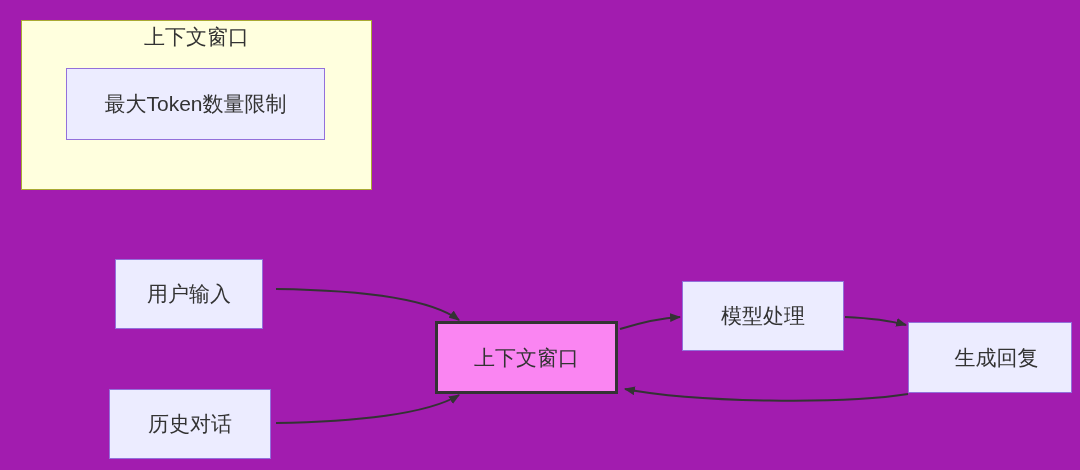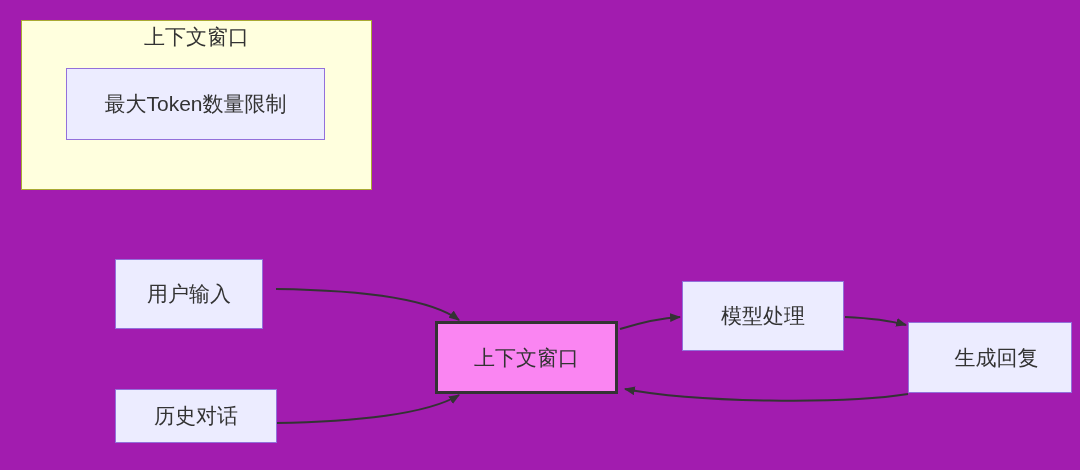--- a/index.html
+++ b/index.html
@@ -9,21 +9,21 @@
   .node{position:absolute;display:flex;align-items:center;justify-content:center;
         background:var(--node-fill,#ECECFF);border:1.5px solid var(--node-border,#9370DB);
         color:var(--text-color,#333);font-size:21px;box-sizing:border-box;}
   .cluster{position:absolute;left:21px;top:20px;width:351px;height:170px;
         background:var(--cluster-fill,#ffffde);border:1px solid var(--cluster-border,#aaaa33);
         box-sizing:border-box;}
   .cluster-title{position:absolute;left:0;top:2px;width:100%;text-align:center;
         color:var(--text-color,#333);font-size:21px;}
   #node-token{left:66px;top:68px;width:259px;height:72px;}
   #node-user{left:115px;top:253px;width:148px;height:70px;margin-top:6px;}
-  #node-history{left:115px;top:389px;width:162px;height:54px;}
+  #node-history{left:109px;top:389px;width:162px;height:70px;}
   #node-context{left:435px;top:321px;width:183px;height:73px;
         background:var(--highlight-fill,#fa85f2);border:3px solid var(--highlight-border,#333);}
   #node-model{left:682px;top:281px;width:162px;height:70px;}
   #node-reply{left:908px;top:322px;width:164px;height:71px;padding-left:13px;}
 </style>
 </head>
 <body>
 
 <div id="canvas">
   <svg id="edges" viewBox="0 0 1080 470">

